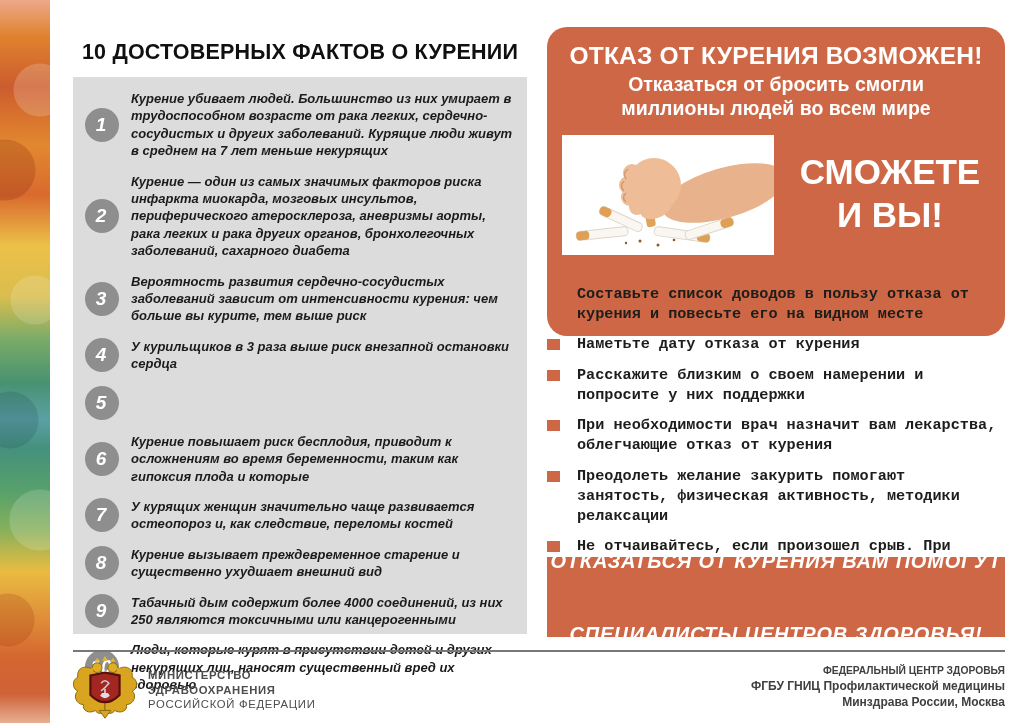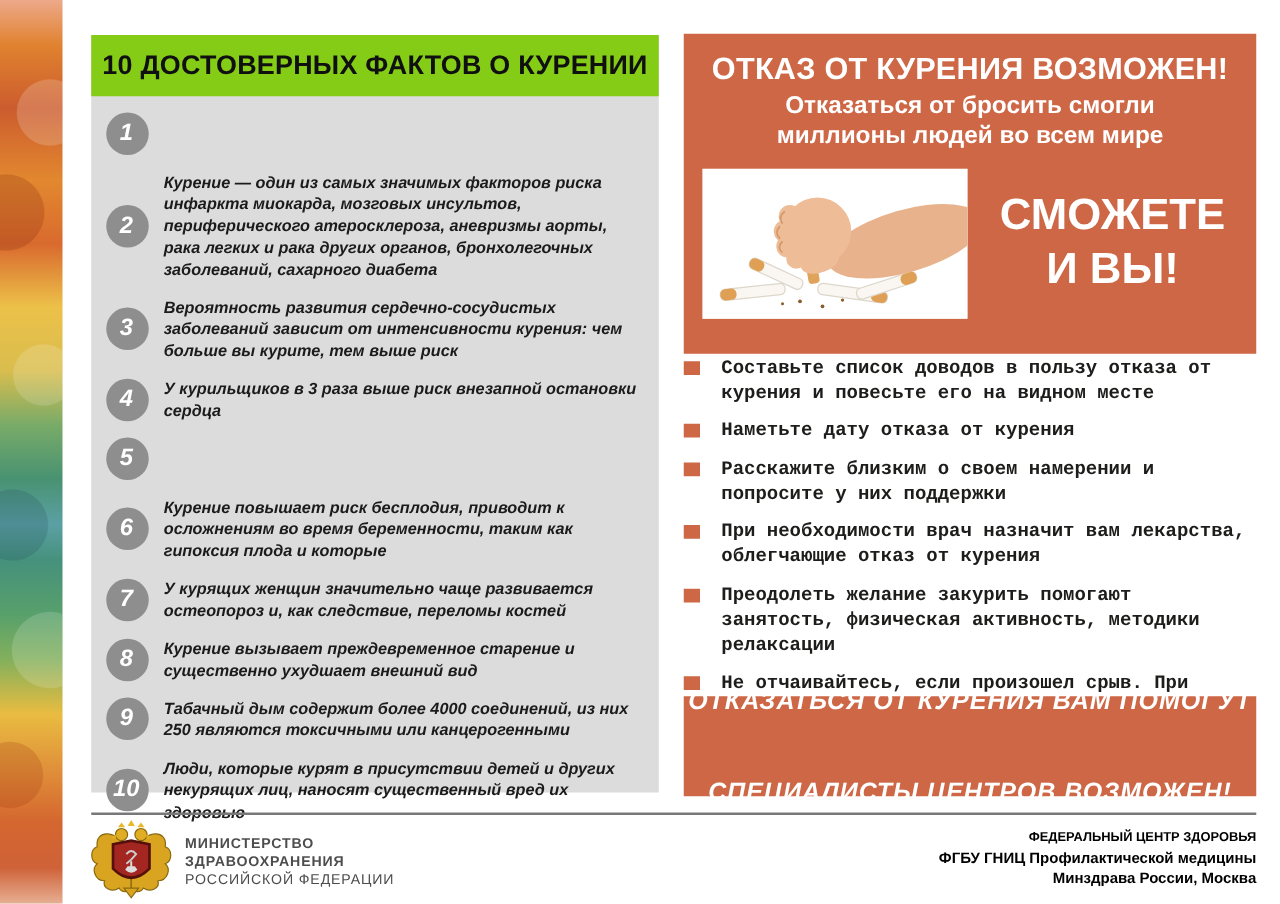--- a/index.html
+++ b/index.html
@@ -19,67 +19,68 @@
       radial-gradient(circle 30px at 40px 520px, rgba(255,255,255,.16) 0 30px, transparent 31px),
       radial-gradient(circle 26px at 8px 620px,  rgba(150,40,10,.2) 0 26px, transparent 27px),
       linear-gradient(180deg,
         #eda98a 0%, #e0822f 5%, #cc5c2e 12%, #e2882f 20%, #d96a2e 27%,
         #ecc149 34%, #d9bd4e 41%, #79ab68 47%, #489272 53%, #5ba0a4 58%,
         #45917c 62%, #58a06b 68%, #83b05c 73%, #e9bc41 79%, #e0913a 85%,
         #d4662f 91%, #cf6238 96%, #e6af93 100%);
   }
   
   .facts-panel{position:absolute;left:73px;top:28px;width:454px;height:606px;background:#dcdcdc;}
-  .facts-header{height:49px;background:#84cc16;display:flex;align-items:center;justify-content:center;text-align:center;}
+  .facts-header{height:49px;background:#ffffff;display:flex;align-items:center;justify-content:center;text-align:center;}
   .facts-title{font-weight:bold;font-size:21.5px;color:#101010;letter-spacing:0.2px;}
   .facts-list{padding:13px 14px 0 12px;display:flex;flex-direction:column;gap:13px;}
   .fact-row{display:flex;align-items:center;gap:12px;}
   .fact-num{flex:0 0 34px;width:34px;height:34px;border-radius:50%;background:#8e8e8e;
     color:#ffffff;font-weight:bold;font-style:italic;font-size:19px;
     display:flex;align-items:center;justify-content:center;padding-right:2px;box-sizing:border-box;}
   .fact-text{font-style:italic;font-weight:bold;font-size:13px;line-height:1.34;color:#1b1b1b;}
   
-  .quit-block{position:absolute;left:547px;top:27px;width:458px;height:256px;background:#cd6745;color:#fff;}
+  .quit-block{position:absolute;left:547px;top:27px;width:458px;height:309px;background:#cd6745;color:#fff;border-radius:20px;}
   .quit-headline{margin-top:15px;text-align:center;font-weight:bold;font-size:24.5px;letter-spacing:0.2px;}
   .quit-subheadline{margin-top:3px;text-align:center;font-weight:bold;font-size:19.5px;line-height:1.22;padding:0 28px;}
   .quit-photo{position:absolute;left:15px;top:108px;width:212px;height:120px;background:#ffffff;}
   .quit-photo svg{display:block;width:212px;height:120px;}
   .quit-slogan{position:absolute;left:238px;top:124px;width:210px;text-align:center;
     font-weight:bold;font-size:35px;line-height:1.22;}
   
   .tips{position:absolute;left:547px;top:284px;width:458px;display:flex;flex-direction:column;gap:10px;}
   .tip{display:flex;gap:17px;}
   .tip-bullet{flex:0 0 13px;width:13px;height:11px;background:#cd6745;margin-top:5px;}
   .tip-text{font-weight:bold;font-size:15.2px;line-height:1.33;color:#1d1d1b;font-family:Liberation Mono, monospace;}
   
   .banner{position:absolute;left:547px;top:557px;width:458px;height:80px;background:#cd6745;
     color:#fff;display:flex;flex-direction:column;justify-content:center;text-align:center;
     font-weight:bold;font-style:italic;font-size:20px;letter-spacing:0.8px;line-height:1.4;gap:45px;}
   
   .footer-line{position:absolute;left:73px;top:650px;width:932px;height:2px;background:#787878;}
   .emblem{position:absolute;left:70px;top:656px;width:70px;height:64px;}
   .ministry{position:absolute;left:148px;top:668px;color:#4d4d4d;font-size:11.3px;letter-spacing:0.7px;line-height:1.3;}
   .ministry .b{font-weight:bold;}
-  .center-info{position:absolute;right:19px;top:664px;text-align:right;color:#000000;font-weight:bold;line-height:1.35;}
+  .center-info{position:absolute;right:19px;top:664px;text-align:right;color:#404040;font-weight:bold;line-height:1.35;}
   .center-info .l1{font-size:10.3px;}
   .center-info .l2{font-size:12px;}
   .center-info .l3{font-size:12px;}
 </style>
 </head>
 <body>
 
 <div class="strip"></div>
 
 <div class="facts-panel">
   <div class="facts-header">
     <div class="facts-title">10 ДОСТОВЕРНЫХ ФАКТОВ О КУРЕНИИ</div>
   </div>
   <div class="facts-list">
     <div class="fact-row">
       <div class="fact-num">1</div>
+      <div class="fact-text">Курение убивает людей. Большинство из них умирает в трудоспособном возрасте от рака легких, сердечно-сосудистых и других заболеваний. Курящие люди живут в среднем на 7 лет меньше некурящих</div>
     </div>
     <div class="fact-row">
       <div class="fact-num">2</div>
       <div class="fact-text">Курение — один из самых значимых факторов риска инфаркта миокарда, мозговых инсультов, периферического атеросклероза, аневризмы аорты, рака легких и рака других органов, бронхолегочных заболеваний, сахарного диабета</div>
     </div>
     <div class="fact-row">
       <div class="fact-num">3</div>
       <div class="fact-text">Вероятность развития сердечно-сосудистых заболеваний зависит от интенсивности курения: чем больше вы курите, тем выше риск</div>
     </div>
     <div class="fact-row">
@@ -185,21 +186,21 @@
     <div class="tip-text">Преодолеть желание закурить помогают занятость, физическая активность, методики релаксации</div>
   </div>
   <div class="tip">
     <div class="tip-bullet"></div>
     <div class="tip-text">Не отчаивайтесь, если произошел срыв. При повторных попытках бросить курить шансы на успех возрастают!</div>
   </div>
 </div>
 
 <div class="banner">
   <div>ОТКАЗАТЬСЯ ОТ КУРЕНИЯ ВАМ ПОМОГУТ</div>
-  <div>СПЕЦИАЛИСТЫ ЦЕНТРОВ ВОЗМОЖЕН!</div>
+  <div>СПЕЦИАЛИСТЫ ЦЕНТРОВ ЗДОРОВЬЯ!</div>
 </div>
 
 <div class="footer-line"></div>
 
 <div class="emblem">
   <svg viewBox="0 0 72 66" xmlns="http://www.w3.org/2000/svg">
 
     <path d="M36,28 C24,6 6,8 8,22 C2,24 2,34 8,36 C3,40 6,50 14,50 C12,56 20,60 26,56 C28,60 34,60 36,56 Z" fill="#d9a41f" stroke="#8a6a10" stroke-width="1"></path>
     <path d="M36,28 C48,6 66,8 64,22 C70,24 70,34 64,36 C69,40 66,50 58,50 C60,56 52,60 46,56 C44,60 38,60 36,56 Z" fill="#d9a41f" stroke="#8a6a10" stroke-width="1"></path>
 

